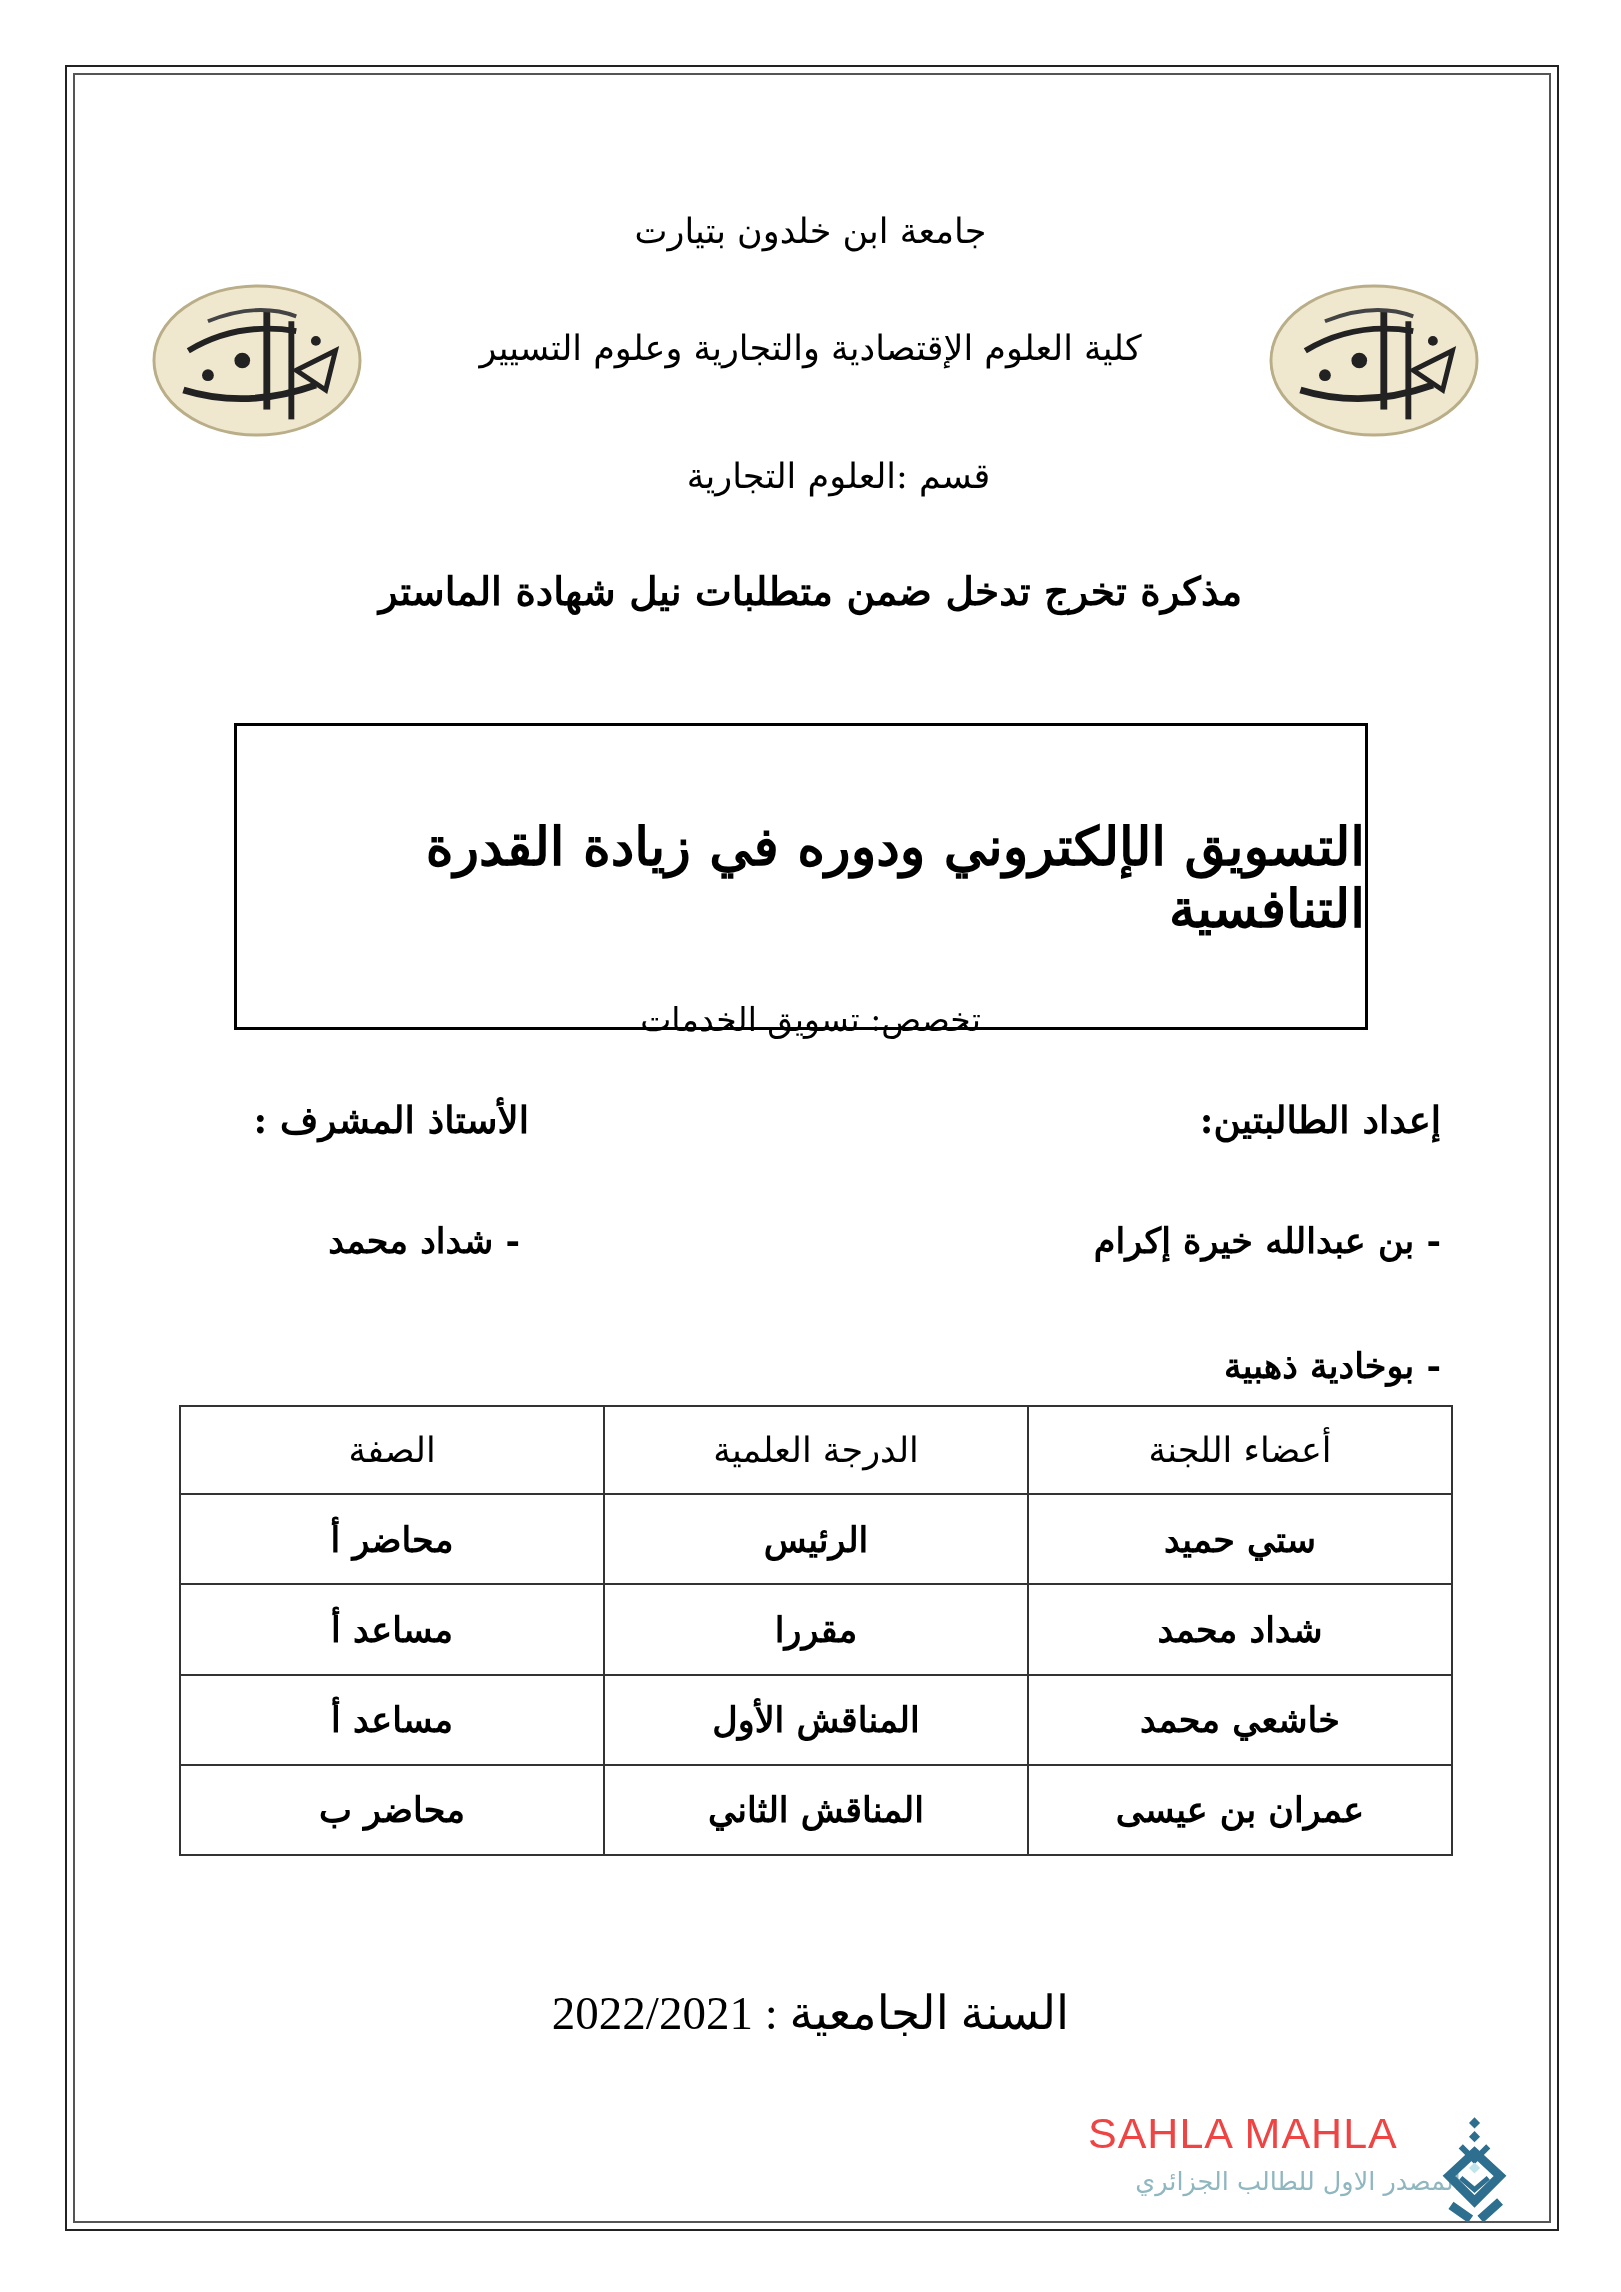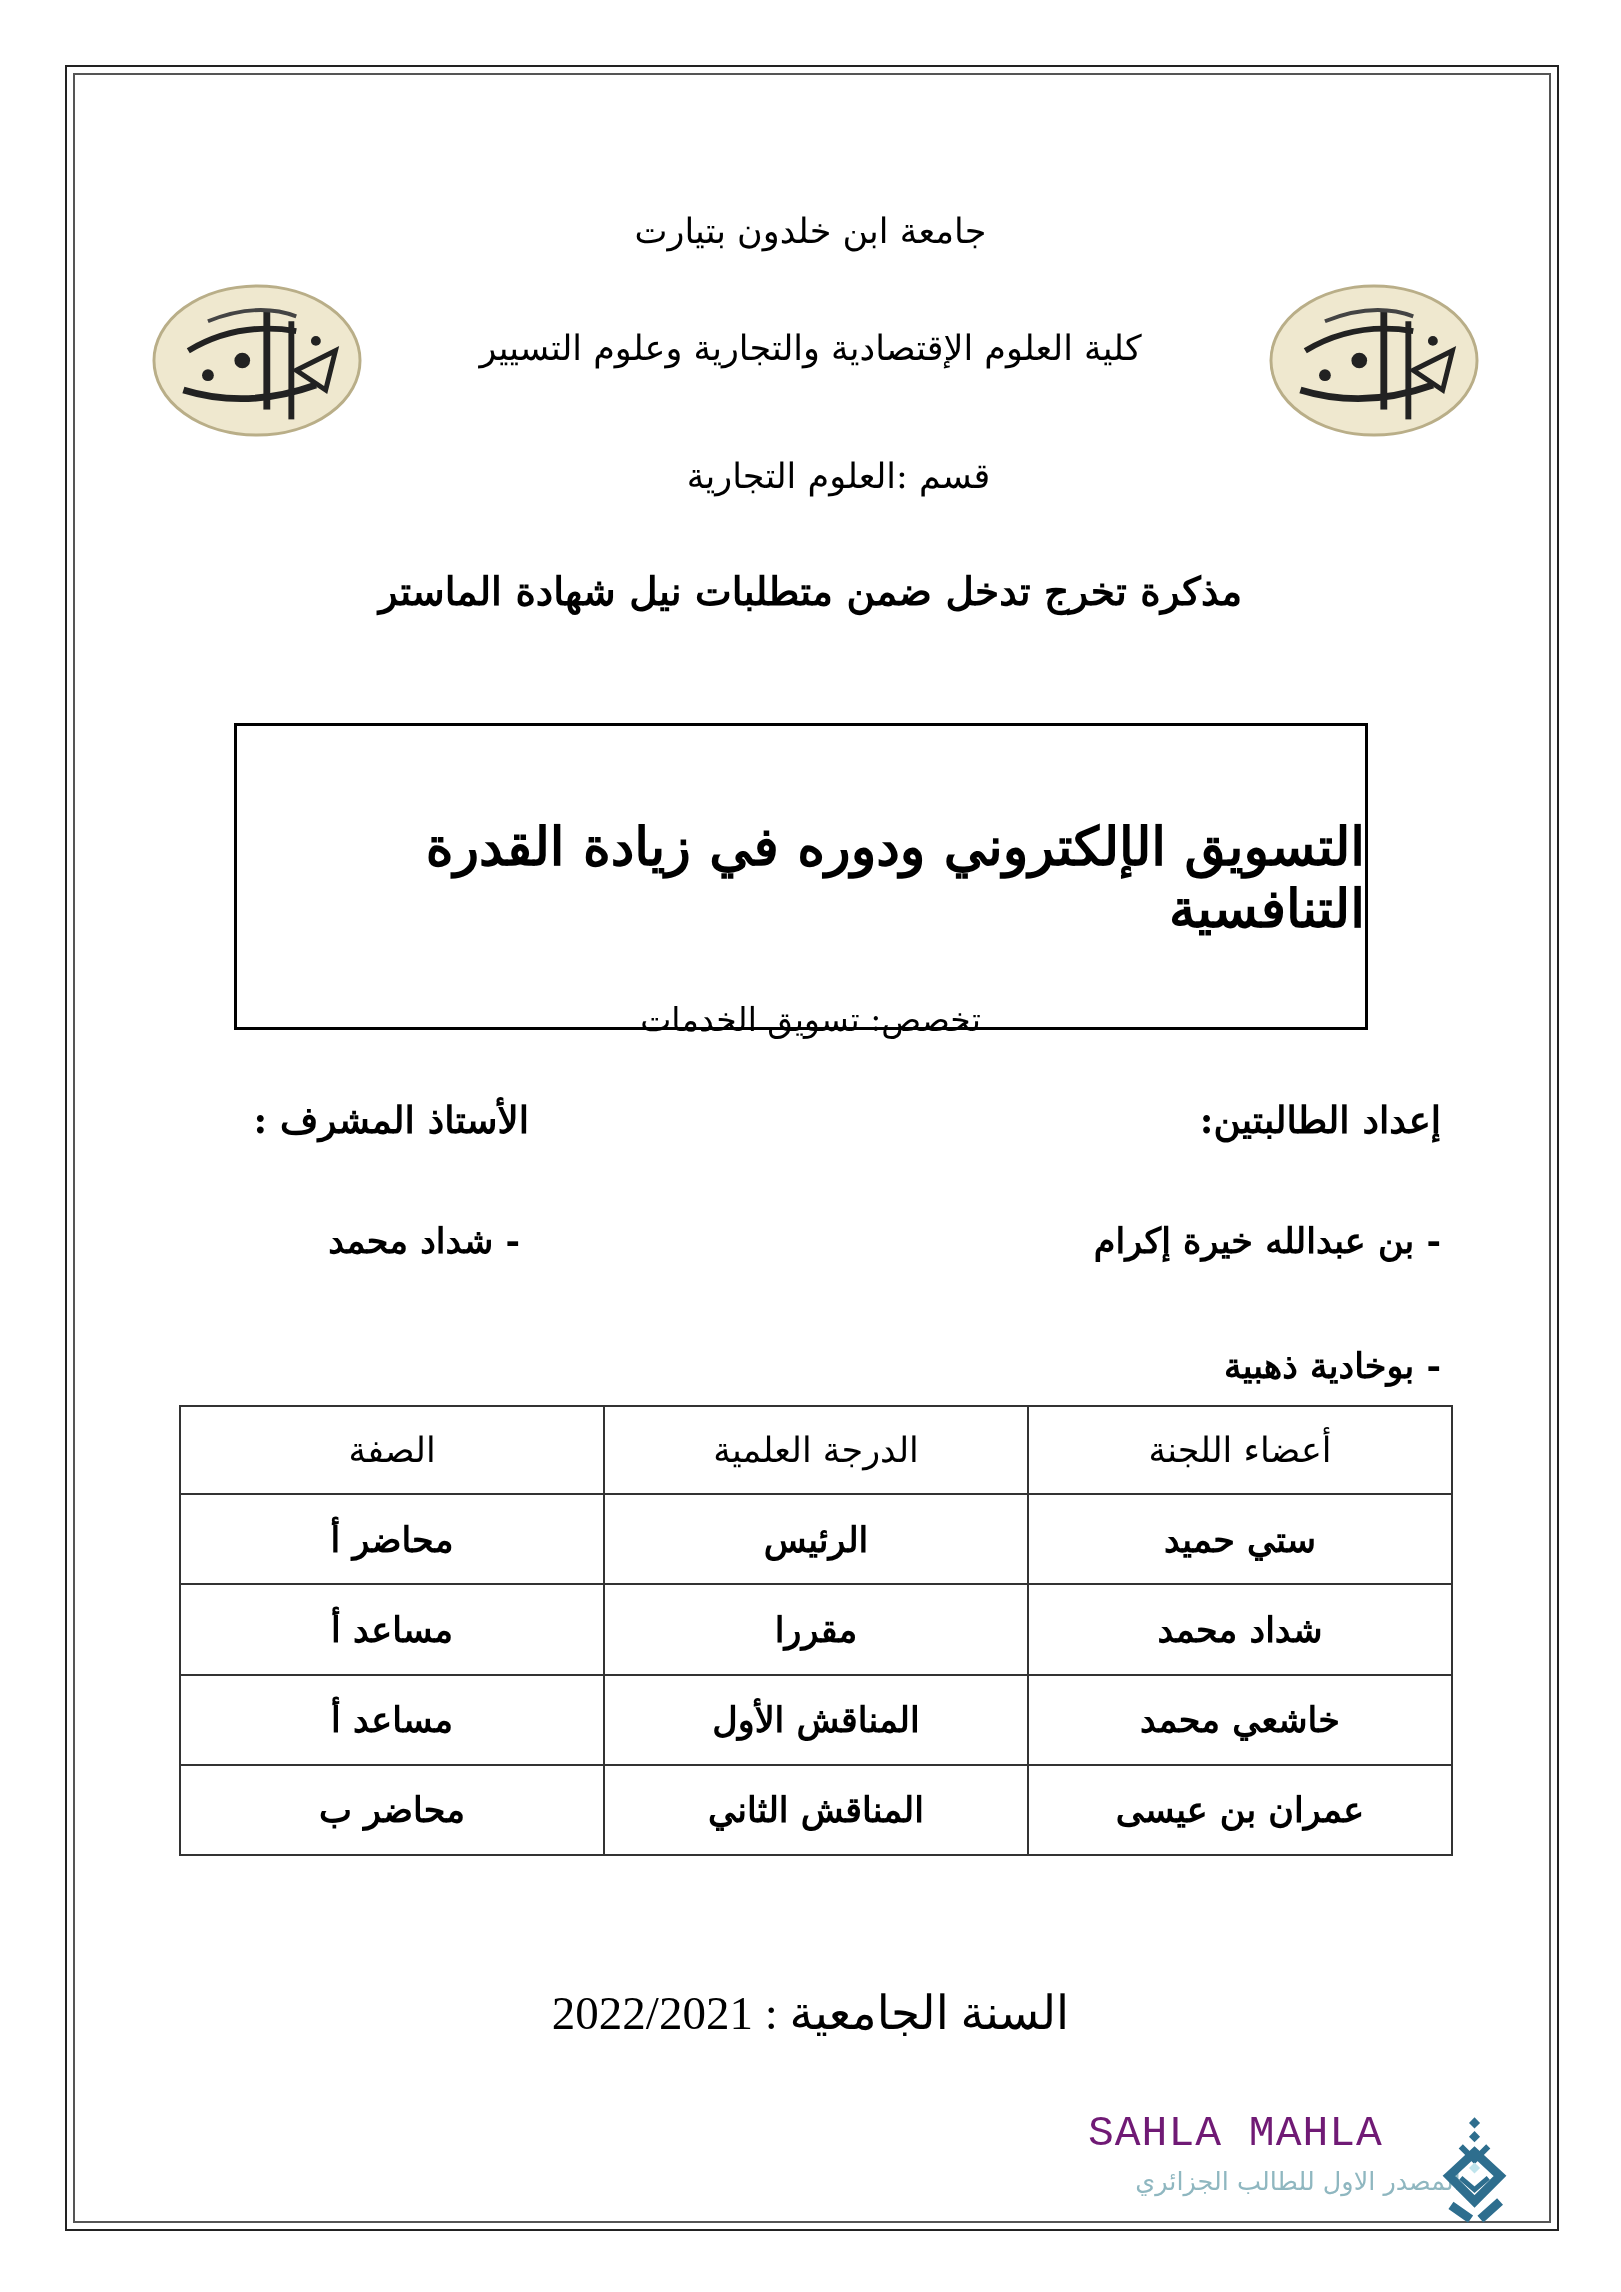--- a/index.html
+++ b/index.html
@@ -29,22 +29,22 @@
   table.committee td, table.committee th { border:2px solid #333; text-align:center;
                     font-size:35px; width:33.33%; }
   table.committee th { font-weight:normal;margin-left:31px; }
   table.committee td { font-weight:bold; }
   .year { position:absolute; left:0; width:1621px; top:1985px; text-align:center; font-size:47px;
           font-family:"Liberation Serif",serif; direction:rtl; }
   .logo { position:absolute; width:216px; height:157px; }
   .logo-left { left:149px; top:282px; }
   .logo-right { left:1266px; top:282px; }
   .brand { position:absolute; left:1088px; top:2109px; width:392px; height:108px; }
-  .brand-name { position:absolute; left:0; top:0; font-family:Liberation Mono, monospace;
-                font-size:43px; color:#701a75; letter-spacing:1px; }
+  .brand-name { position:absolute; left:0; top:0; font-family:Liberation Sans, sans-serif;
+                font-size:43px; color:#ef4444; letter-spacing:1px; }
   .brand-tag { position:absolute; left:9.8px; top:57px; width:363px; text-align:right; direction:rtl;
                font-family:"DejaVu Sans","Liberation Sans",sans-serif; font-size:25.5px; color:#8fb7c0; }
   .brand-mark { position:absolute; left:1441px; top:2117px; width:69px; height:108px; }
 </style>
 </head>
 <body>
 
 <div class="frame-outer"></div>
 <div class="frame-inner"></div>
 

